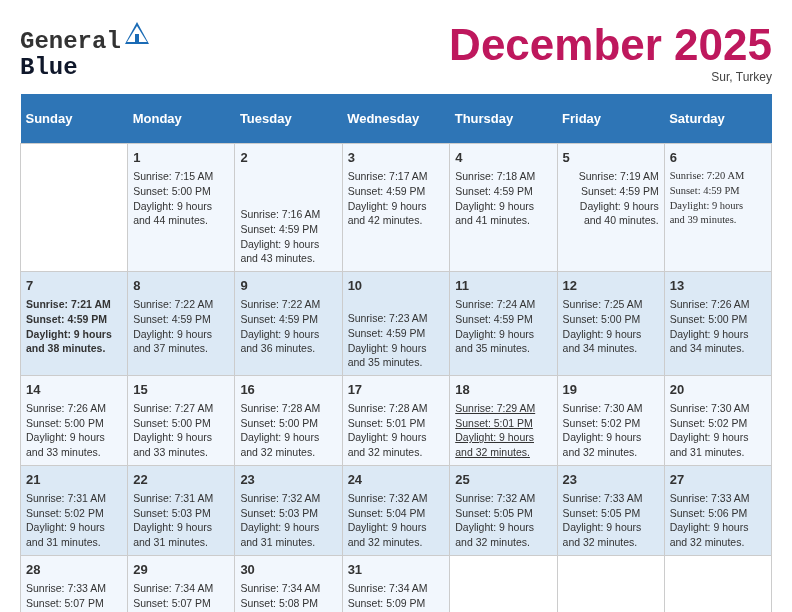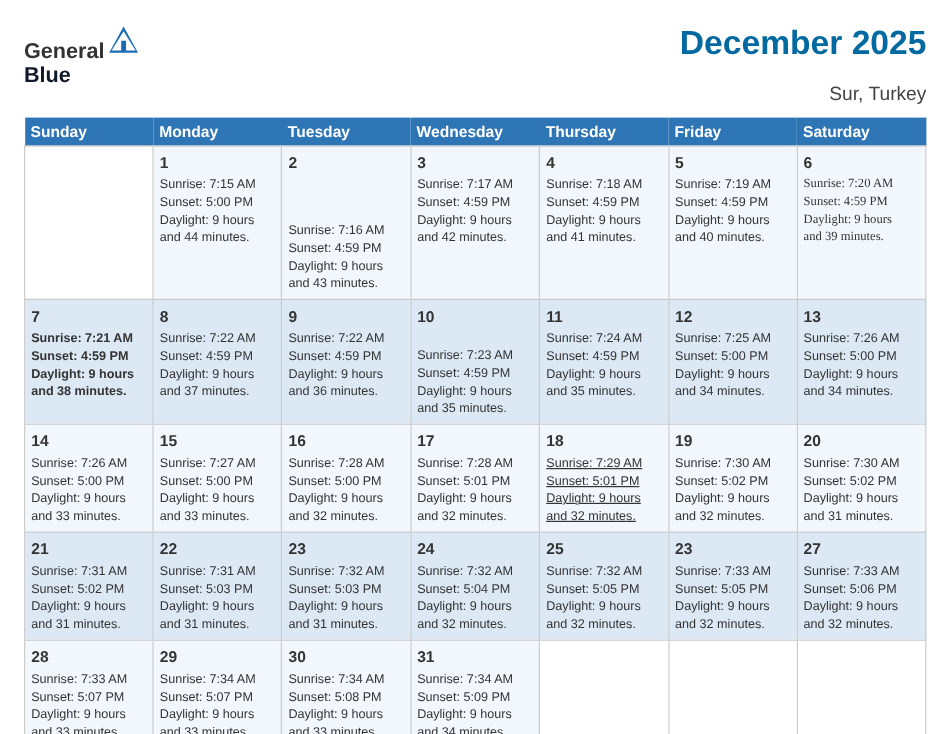--- a/index.html
+++ b/index.html
@@ -14,53 +14,54 @@
       display: flex;
       justify-content: space-between;
       align-items: flex-start;
       margin-bottom: 10px;
     }
     .logo {
       display: flex;
       align-items: center;
     }
     .logo-text {
-      font-size: 18px;
+      font-size: 24px;
       font-weight: bold;
       line-height: 1.1;
+      font-family: Liberation Mono, monospace;
     }
     .logo-general { color: #333; }
     .logo-blue { color: #0f172a; }
     .logo-icon {
       width: 28px;
       height: 28px;
       margin-left: 2px;
     }
     .title-block {
       text-align: right;
     }
     .month-title {
-      font-size: 28px;
+      font-size: 44px;
       font-weight: bold;
-      color: #0369a1;
+      color: #be185d;
     }
     .location {
-      font-size: 16px;
+      font-size: 12px;
       color: #444;
-      margin-top: 18px;
+      margin-top: 0;
     }
     table {
       width: 100%;
       border-collapse: collapse;
       font-size: 11px;
     }
     thead tr th {
       background-color: #2e75b6;
       color: #fff;
-      padding: 4px 5px;
+      padding: 17px 5px;
       text-align: left;
       font-size: 13px;
       font-weight: bold;
     }
     tbody tr td {
       border: 1px solid #ccc;
       vertical-align: top;
       padding: 5px 5px;
       width: 108px;
       min-height: 80px;
@@ -146,21 +147,21 @@
         </td>
         <td>
           <span class="day-num">4</span>
           <div class="day-info" style="white-space: pre-line;">Sunrise: 7:18 AM
 Sunset: 4:59 PM
 Daylight: 9 hours
 and 41 minutes.</div>
         </td>
         <td>
           <span class="day-num">5</span>
-          <div class="day-info" style="white-space: pre-line;">Sunrise: 7:19 AM
+          <div class="day-info" style="white-space: pre-line; text-align: right;">Sunrise: 7:19 AM
 Sunset: 4:59 PM
 Daylight: 9 hours
 and 40 minutes.</div>
         </td>
         <td>
           <span class="day-num">6</span>
           <div class="day-info" style="white-space: pre-line; font-family: Liberation Serif, serif;">Sunrise: 7:20 AM
 Sunset: 4:59 PM
 Daylight: 9 hours
 and 39 minutes.</div>

